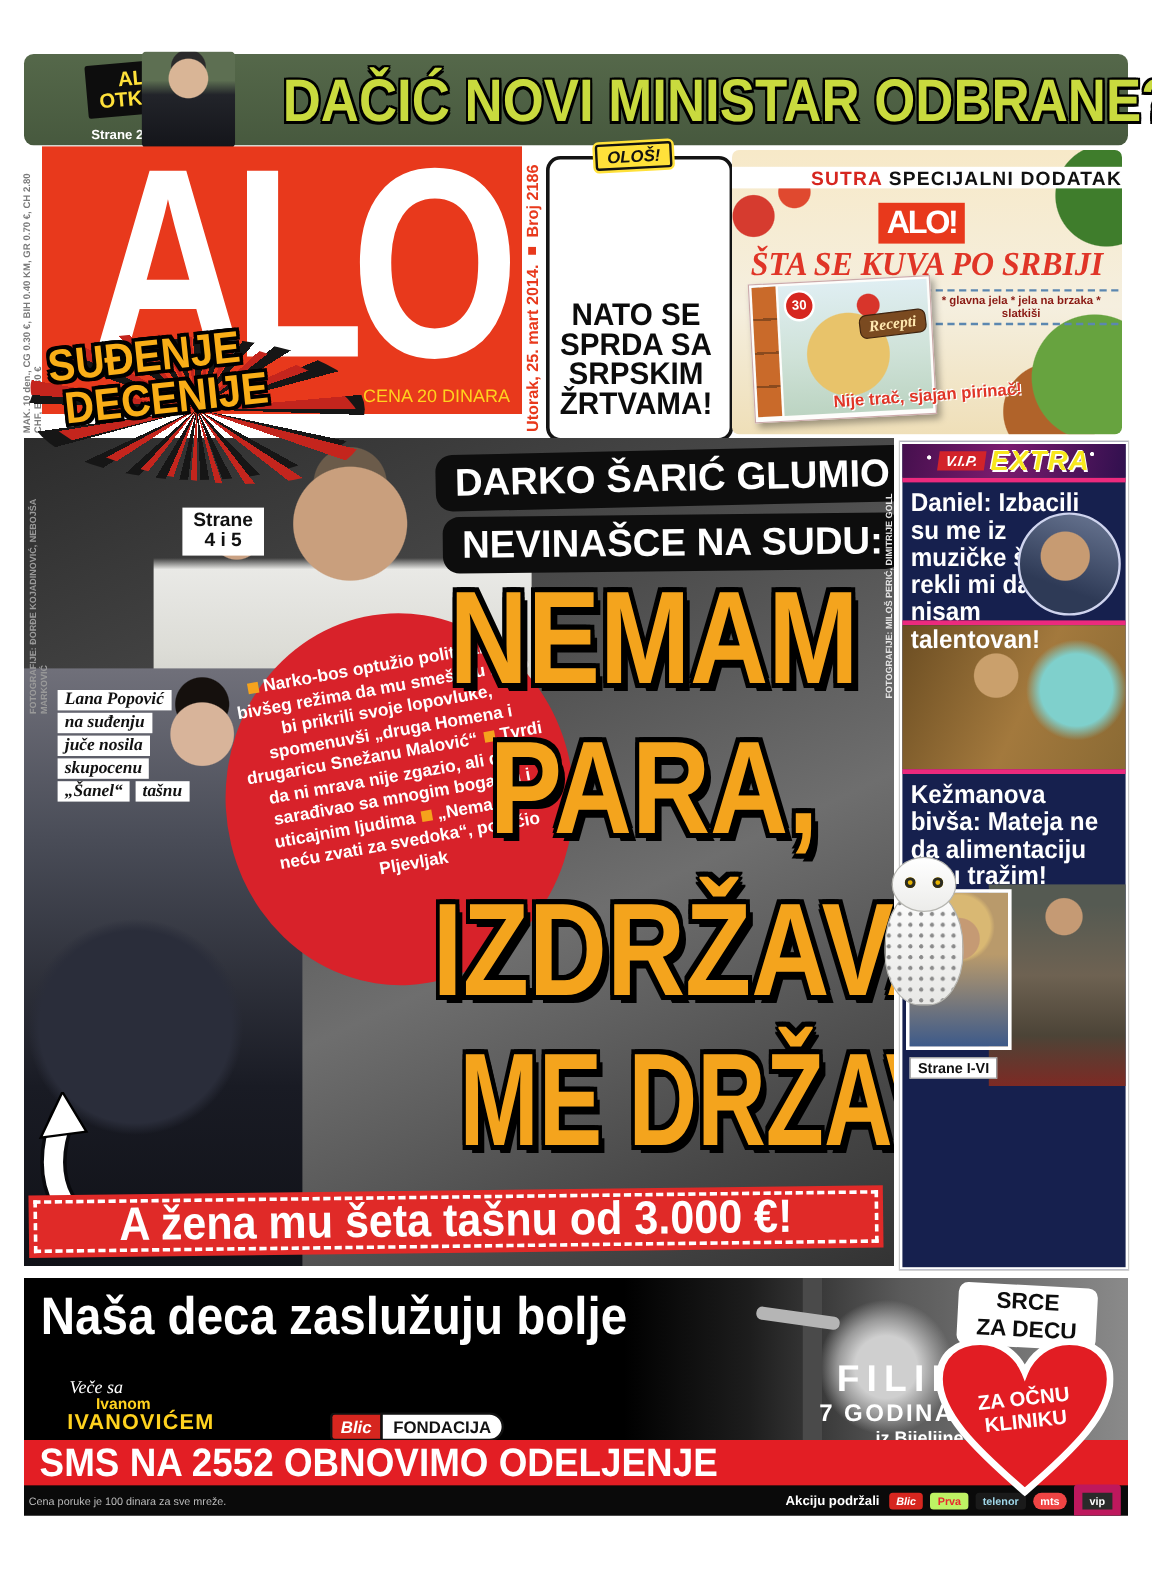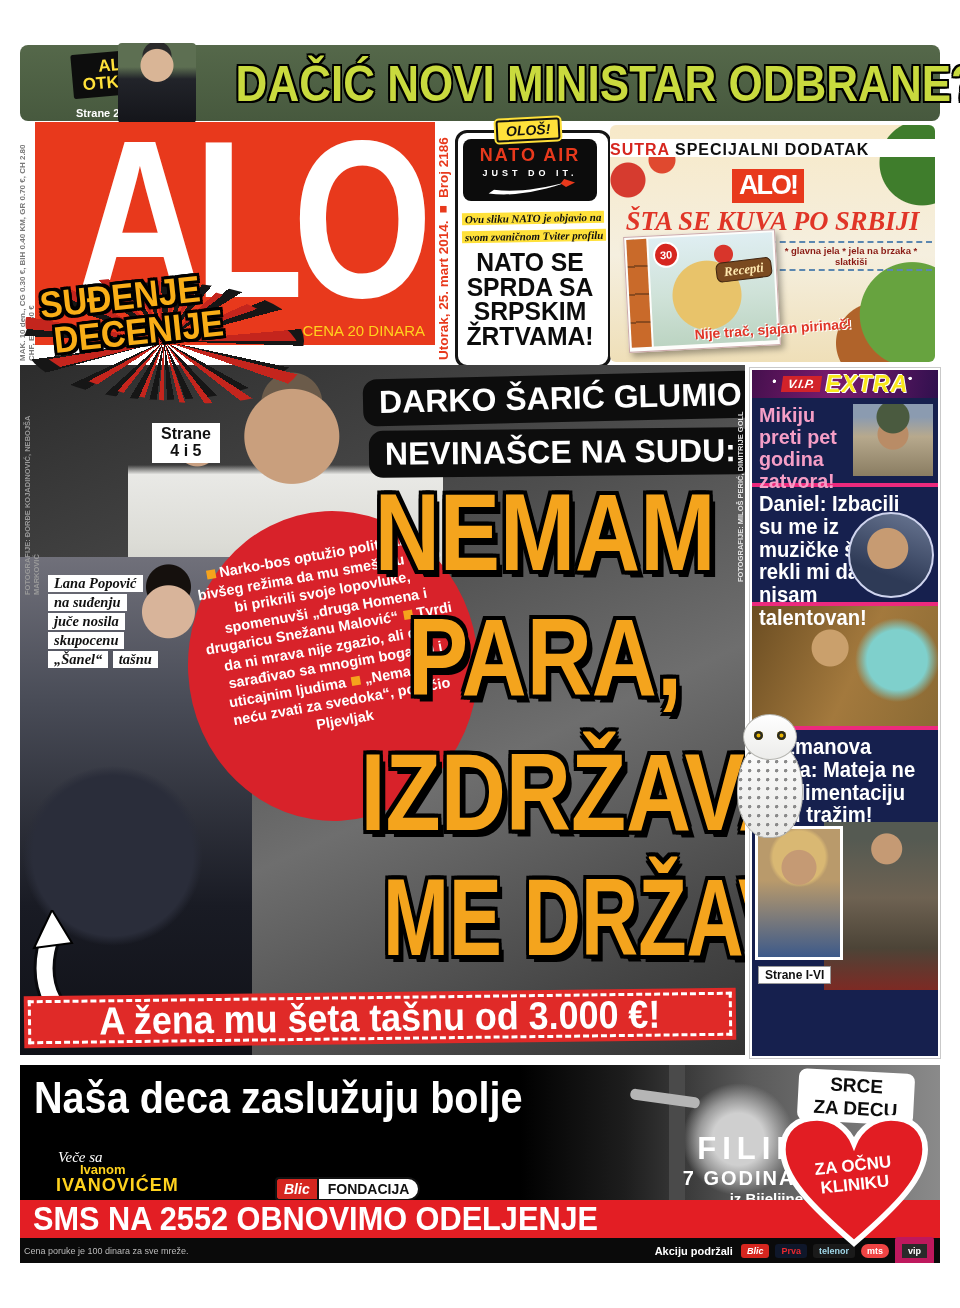--- a/index.html
+++ b/index.html
@@ -56,21 +56,21 @@
 
   
   .promo{left:610px;top:125px;width:325px;height:237px;border-radius:6px;overflow:hidden;
       background:
         radial-gradient(circle at 18px 55px,#d63b2f 0 17px,transparent 18px),
         radial-gradient(circle at 52px 35px,#e0492f 0 13px,transparent 14px),
         radial-gradient(circle at 96% 16%,#3f7d2c 0 42px,transparent 43px),
         radial-gradient(circle at 93% 80%,#67a33f 0 52px,transparent 53px),
         radial-gradient(circle at 82% 92%,#b0632a 0 40px,transparent 41px),
         linear-gradient(180deg,#f7e9c8,#f5efdf 55%,#efdfb8);}
-  .promo-strip{left:0;top:14px;width:100%;height:18px;background:#fff;text-align:left;font-size:16px;
+  .promo-strip{left:0;top:14px;width:100%;height:18px;background:#fff;text-align:right;font-size:16px;
       font-weight:900;color:#111;line-height:22px;letter-spacing:1px;}
   .promo-strip .red{color:#d6261f;}
   .promo-alo{left:122px;top:44px;width:72px;height:34px;background:#e8391c;color:#fff;text-align:center;
       font-weight:900;font-size:27px;line-height:33px;letter-spacing:-2px;}
   .promo-title{left:0;top:80px;width:100%;text-align:center;color:#e03527;font-family:"Liberation Serif",serif;
       font-style:italic;font-weight:700;font-size:28px;transform:scaleX(.95);}
   .promo-sub{left:160px;top:116px;width:162px;text-align:center;color:#8a1a14;font-size:9.5px;font-weight:800;
       border-top:2px dashed #5b87b0;border-bottom:2px dashed #5b87b0;padding:2px 0;}
   .booklet{left:16px;top:108px;width:150px;height:114px;background:#fdfdfb;border:1px solid #caa;
       transform:rotate(-3deg);box-shadow:3px 4px 6px rgba(0,0,0,.35);}
@@ -207,21 +207,21 @@
       font-size:17px;line-height:1.1;transform:rotate(-6deg);}
   .sms{left:0;top:135px;width:100%;height:38px;background:#e31e24;display:flex;align-items:center;}
   .sms-text{color:#fff;font-size:33px;font-weight:900;padding-left:14px;white-space:nowrap;transform:scaleX(.93);
       transform-origin:left;}
   .ad-foot{left:0;top:173px;width:100%;height:25px;background:#0a0a0a;display:flex;align-items:center;}
   .foot-note{color:#bbb;font-size:9px;margin-left:4px;flex:0 0 auto;}
   .foot-spacer{flex:1;}
   .foot-label{color:#fff;font-size:11px;font-weight:700;margin-right:8px;text-align:center;}
   .sponsor{font-size:9px;font-weight:900;color:#fff;padding:2px 6px;margin-right:6px;border-radius:3px;}
   .sp-blic{background:#d6261f;font-style:italic;}
-  .sp-prva{background:#0f172a;color:#e8292f;}
+  .sp-prva{background:#bef264;color:#e8292f;}
   .sp-telenor{background:#1a1a1a;color:#9fd6e8;}
   .sp-mts{background:#ef4444;border-radius:8px;}
   .sp-vip{background:#2a2a2a;color:#fff;border:7px solid #be185d;}
 </style>
 </head>
 <body>
 
 <div class="page">
 
   <div class="abs banner">
@@ -243,32 +243,20 @@
 
   <div class="abs flash">
     <div class="spikes"></div>
     <div class="spikes red"></div>
     <div class="flash-line outl3">SUĐENJE</div>
     <div class="flash-line l2 outl3">DECENIJE</div>
   </div>
 
   <div class="abs nato">
     <div class="abs nato-burst">OLOŠ!</div>
-    <div class="abs nato-black">
-      <div class="nato-air">NATO AIR</div>
-      <div class="nato-jdi">JUST DO IT.</div>
-      <svg class="nato-swoosh" width="90" height="18" viewBox="0 0 100 20">
-        <path d="M4 16 C 30 20, 62 14, 96 2 C 60 12, 32 15, 10 12 Z" fill="#fff"></path>
-        <polygon points="88,0 100,4 90,9 84,5" fill="#e8391c"></polygon>
-      </svg>
-    </div>
-    <div class="abs nato-cap" style="top:72px;">
-      <span>Ovu sliku NATO je objavio na</span>
-      <span>svom zvaničnom Tviter profilu</span>
-    </div>
     <div class="abs nato-head" style="left:3px;top:115px;width:138px;">NATO SE SPRDA SA SRPSKIM ŽRTVAMA!</div>
   </div>
 
   <div class="abs promo">
     <div class="abs promo-strip"><span class="red">SUTRA</span><span> SPECIJALNI DODATAK</span></div>
     <div class="abs promo-alo">ALO!</div>
     <div class="abs promo-title">ŠTA SE KUVA PO SRBIJI</div>
     <div class="abs promo-sub">* glavna jela * jela na brzaka * slatkiši</div>
     <div class="abs booklet">
       <div class="booklet-covers"></div>
@@ -326,24 +314,20 @@
       <div class="strip-text">A žena mu šeta tašnu od 3.000 €!</div>
     </div>
   </div>
   <div class="abs vert credit-left">FOTOGRAFIJE: ĐORĐE KOJADINOVIĆ, NEBOJŠA MARKOVIĆ</div>
   <div class="abs vert credit-right">FOTOGRAFIJE: MILOŠ PERIĆ, DIMITRIJE GOLL</div>
 
   <div class="abs vip">
     <div class="vip-head">
       <span class="vip-tag">V.I.P.</span>
       <span class="vip-extra">EXTRA</span>
-    </div>
-    <div class="vip-item" style="height:85px;">
-      <div class="pinktxt" style="width:92px;">Mikiju preti pet godina zatvora!</div>
-      <div class="miki-photo"></div>
     </div>
     <div class="vip-div"></div>
     <div class="vip-item" style="height:115px;">
       <div class="whitetxt">Daniel: Izbacili su me iz muzičke škole i rekli mi da nisam talentovan!</div>
       <div class="daniel-photo"></div>
     </div>
     <div class="vip-div"></div>
     <div>
       <div class="couple-photo"></div>
     </div>

